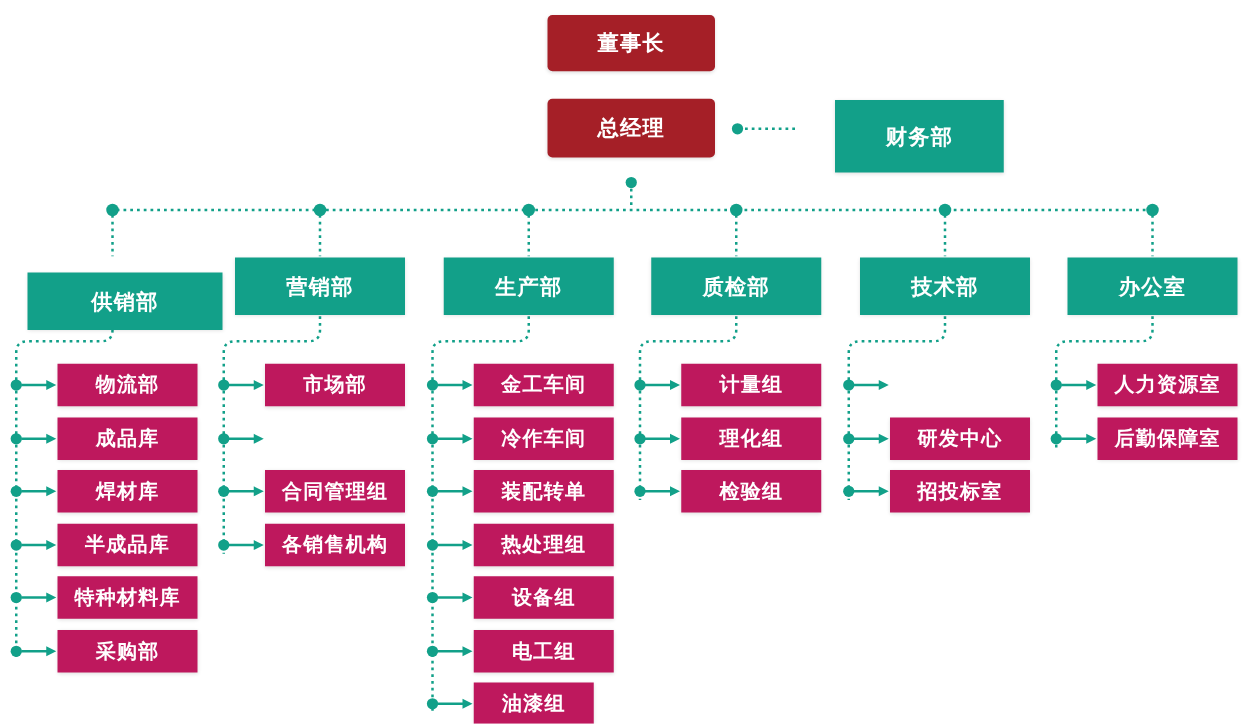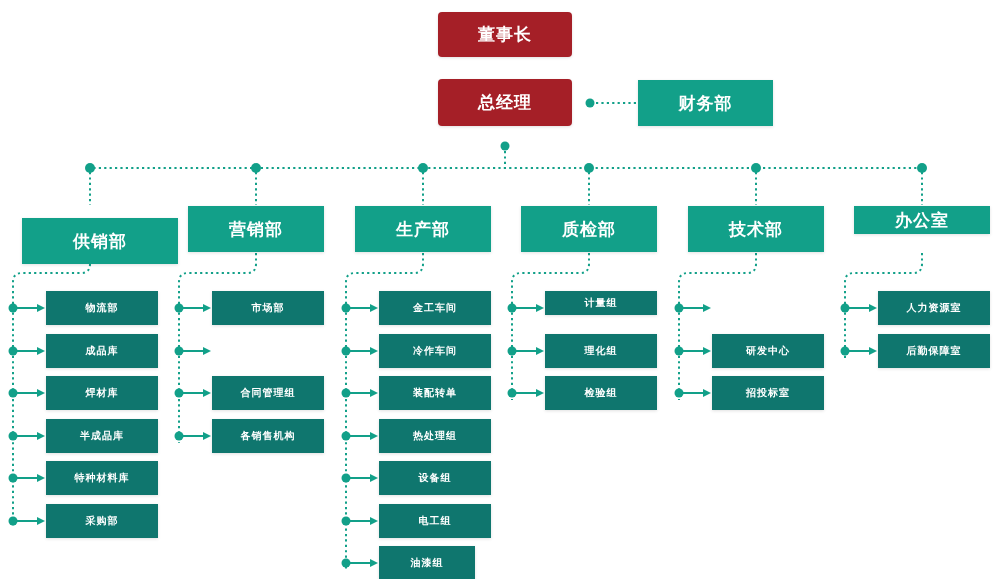--- a/index.html
+++ b/index.html
@@ -36,22 +36,22 @@
   .node.red {
     background: #A51F27;
     border-radius: 4px;
     font-size: 17px;
   }
   .node.teal {
     background: #12A089;
     font-size: 17px;
   }
   .node.gray {
-    background: #0f766e;
-    font-size: 10px;
+    background: #be185d;
+    font-size: 16px;
   }
 </style>
 </head>
 <body>
 
 <div id="canvas">
 
   <svg id="connectors" viewBox="0 0 1000 579" xmlns="http://www.w3.org/2000/svg">
       <circle cx="590" cy="103" r="4.5" fill="#12A089"></circle>
       <line x1="596" y1="103" x2="637" y2="103" stroke="#12A089" stroke-width="2" stroke-dasharray="2.2 3.2"></line>
@@ -154,40 +154,40 @@
     </svg>
 
   <div class="node red" style="left:438px;top:12px;width:134px;height:45px">
     <span>董事长</span>
   </div>
 
   <div class="node red" style="left:438px;top:79px;width:134px;height:47px">
     <span>总经理</span>
   </div>
 
-  <div class="node teal" style="left:638px;top:80px;width:135px;height:46px">
+  <div class="node teal" style="left:668px;top:80px;width:135px;height:58px">
     <span>财务部</span>
   </div>
 
   <div class="node teal" style="left:22px;top:218px;width:156px;height:46px">
     <span>供销部</span>
   </div>
   <div class="node teal" style="left:188px;top:206px;width:136px;height:46px">
     <span>营销部</span>
   </div>
   <div class="node teal" style="left:355px;top:206px;width:136px;height:46px">
     <span>生产部</span>
   </div>
   <div class="node teal" style="left:521px;top:206px;width:136px;height:46px">
     <span>质检部</span>
   </div>
   <div class="node teal" style="left:688px;top:206px;width:136px;height:46px">
     <span>技术部</span>
   </div>
-  <div class="node teal" style="left:854px;top:206px;width:136px;height:28px">
+  <div class="node teal" style="left:854px;top:206px;width:136px;height:46px">
     <span>办公室</span>
   </div>
 
   <div class="node gray" style="left:46px;top:291px;width:112px;height:34px">
     <span>物流部</span>
     </div>
   <div class="node gray" style="left:46px;top:334px;width:112px;height:34px">
     <span>成品库</span>
     </div>
   <div class="node gray" style="left:46px;top:376px;width:112px;height:34px">
@@ -228,21 +228,21 @@
   <div class="node gray" style="left:379px;top:461px;width:112px;height:34px">
     <span>设备组</span>
     </div>
   <div class="node gray" style="left:379px;top:504px;width:112px;height:34px">
     <span>电工组</span>
     </div>
   <div class="node gray" style="left:379px;top:546px;width:96px;height:34px">
     <span>油漆组</span>
     </div>
 
-  <div class="node gray" style="left:545px;top:291px;width:112px;height:24px">
+  <div class="node gray" style="left:545px;top:291px;width:112px;height:34px">
     <span>计量组</span>
     </div>
   <div class="node gray" style="left:545px;top:334px;width:112px;height:34px">
     <span>理化组</span>
     </div>
   <div class="node gray" style="left:545px;top:376px;width:112px;height:34px">
     <span>检验组</span>
     </div>
 
   <div class="node gray" style="left:712px;top:334px;width:112px;height:34px">

